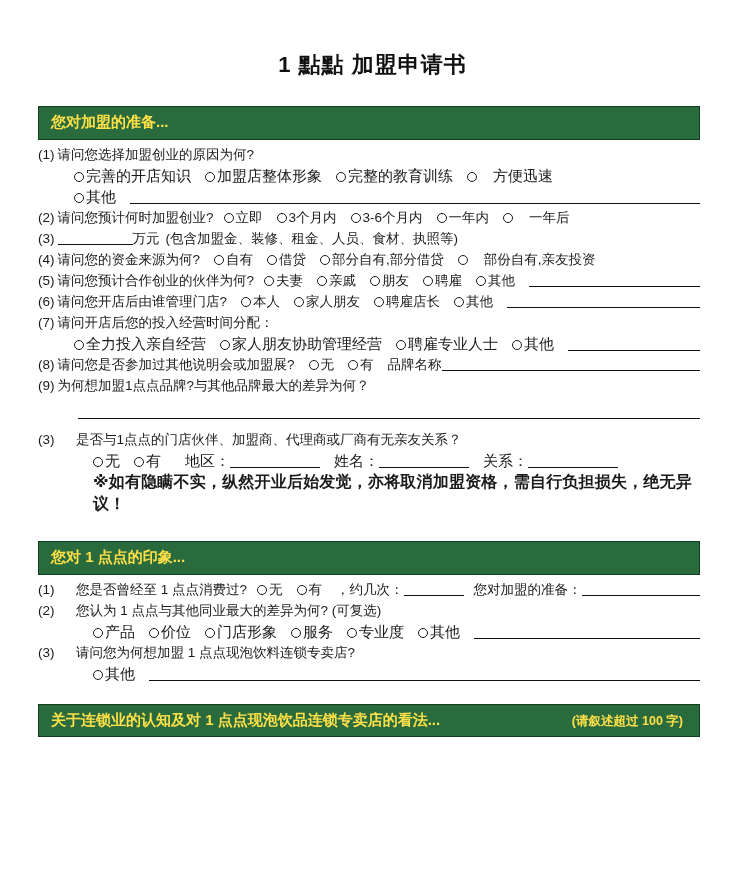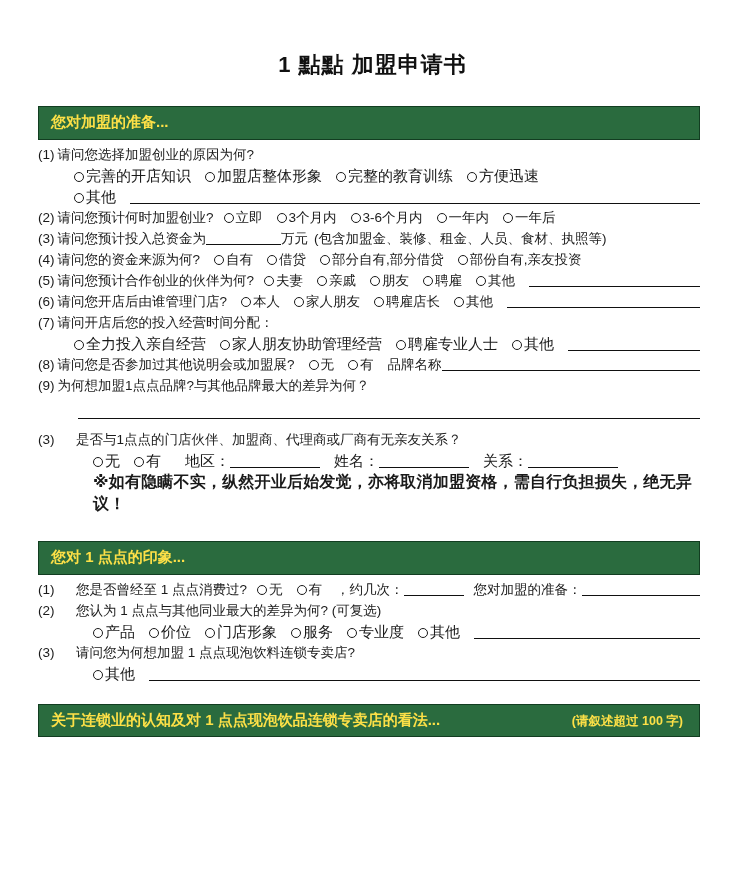--- a/index.html
+++ b/index.html
@@ -57,21 +57,21 @@
   }
 
   .qnum { flex: 0 0 auto; padding-right: 3px; }
   .qnum.wide { flex: 0 0 38px; }
   .qtext { flex: 0 0 auto; }
 
   .opts { padding-left: 36px; font-size: 15px; line-height: 21px; white-space: nowrap; display: flex; align-items: baseline; }
   .opts.indent2 { padding-left: 55px; }
 
   .opt { margin-right: 14px; display: inline-flex; align-items: baseline; }
-  .opt:last-child { margin-right: 0; }
+  .opt:last-child { margin-right: 0; gap: 14px; }
 
   .radio {
     display: inline-block;
     width: 10px; height: 10px;
     border: 1.3px solid #1a1a1a;
     border-radius: 50%;
     margin-right: 2px;
     position: relative;
     top: 1px;
     flex: 0 0 auto;
@@ -179,21 +179,20 @@
           <span>一年内</span>
         </span>
       <span class="opt">
           <span class="radio"></span>
           <span>一年后</span>
         </span>
     </div>
 
     <div class="qrow">
       <span class="qnum">(3)</span>
-      <span class="qtext">请问您预计投入总资金为</span>
       <span class="blank w75"></span>
       <span class="lbl">万元</span>
       <span class="gap6"></span>
       <span class="lbl">(包含加盟金、装修、租金、人员、食材、执照等)</span>
     </div>
 
     <div class="qrow">
       <span class="qnum">(4)</span>
       <span class="qtext">请问您的资金来源为何?</span>
       <span class="gap14"></span>

